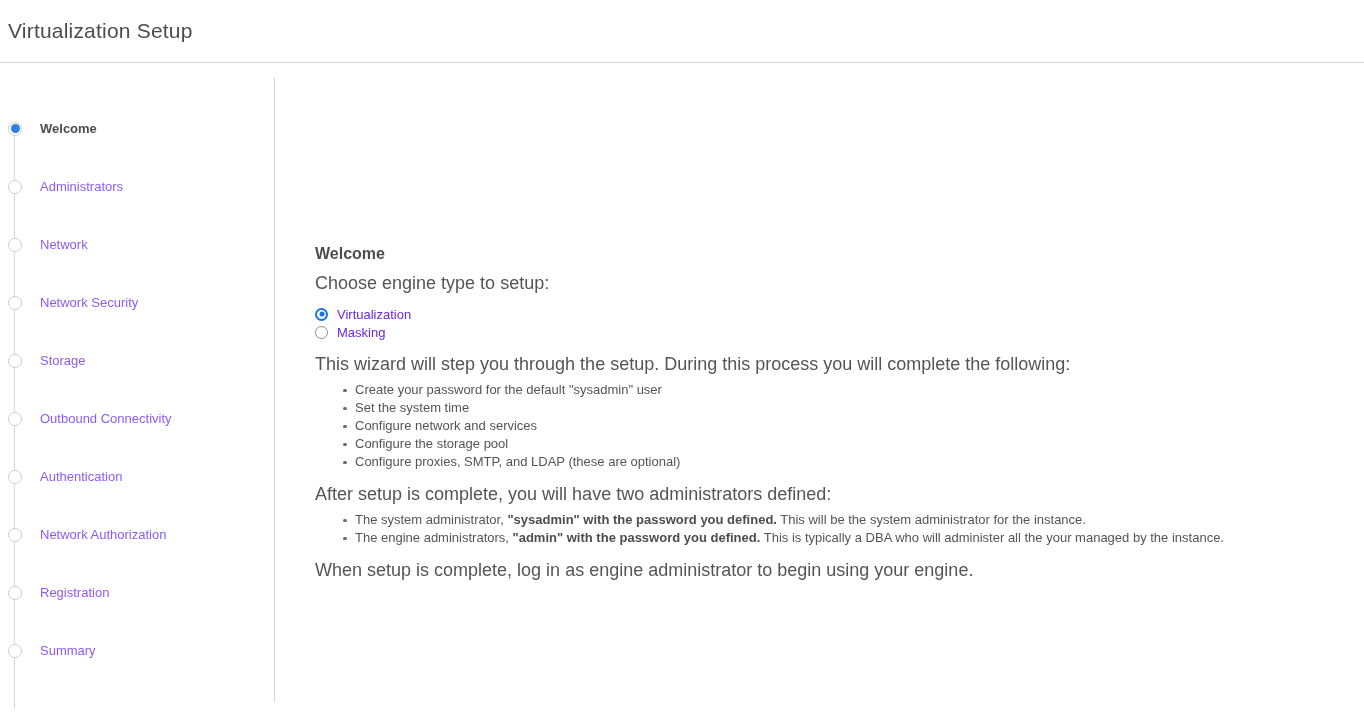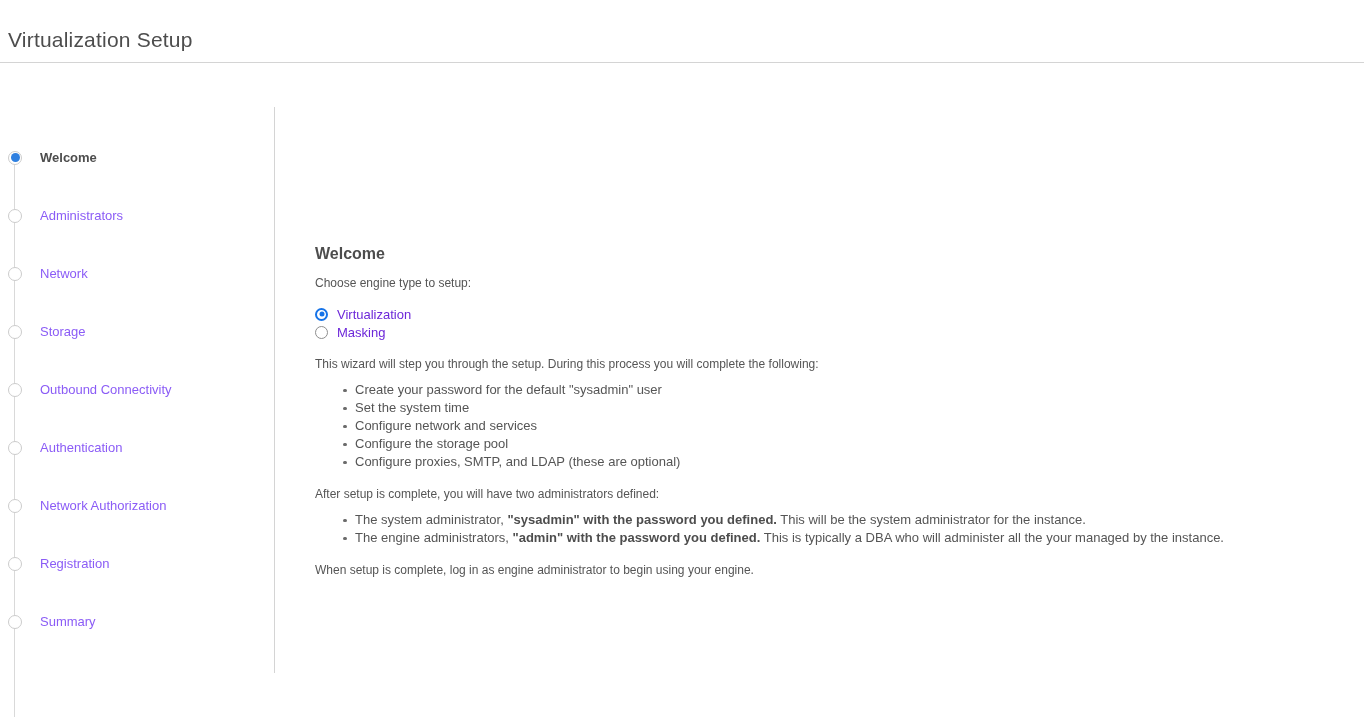--- a/index.html
+++ b/index.html
@@ -8,21 +8,21 @@
     background: #ffffff;
     font-family: "Liberation Sans", sans-serif;
     color: #4d4d4d;
     overflow: hidden;
   }
   
   .app-header {
     height: 63px;
     border-bottom: 1px solid #d4d4d4;
     display: flex;
-    align-items: flex-end;
+    align-items: center;
     padding: 10px 8px;
   }
   .app-title {
     font-size: 21px;
     font-weight: 400;
     color: #4d4d4d;
     letter-spacing: 0.2px;
   }
   
   .layout {
@@ -85,21 +85,21 @@
     flex: 1;
     padding: 45px 30px 0 40px;
   }
   .content-heading {
     font-size: 16px;
     font-weight: bold;
     color: #4d4d4d;
     margin-bottom: 11px;
   }
   .content p {
-    font-size: 12px;
+    font-size: 18px;
     line-height: 18px;
     color: #555555;
     margin-top: 14px;
   }
   .content p.prompt { margin-top: 0; }
   .radio-group { margin-top: 13px; }
   .radio-row {
     display: flex;
     align-items: center;
     height: 18px;
@@ -168,20 +168,24 @@
       <span class="step-circle active"></span>
       <span class="step-label">Welcome</span>
     </div>
     <div class="step">
       <span class="step-circle"></span>
       <span class="step-label">Administrators</span>
     </div>
     <div class="step">
       <span class="step-circle"></span>
       <span class="step-label">Network</span>
+    </div>
+    <div class="step">
+      <span class="step-circle"></span>
+      <span class="step-label">Network Security</span>
     </div>
     <div class="step">
       <span class="step-circle"></span>
       <span class="step-label">Storage</span>
     </div>
     <div class="step">
       <span class="step-circle"></span>
       <span class="step-label">Outbound Connectivity</span>
     </div>
     <div class="step">

